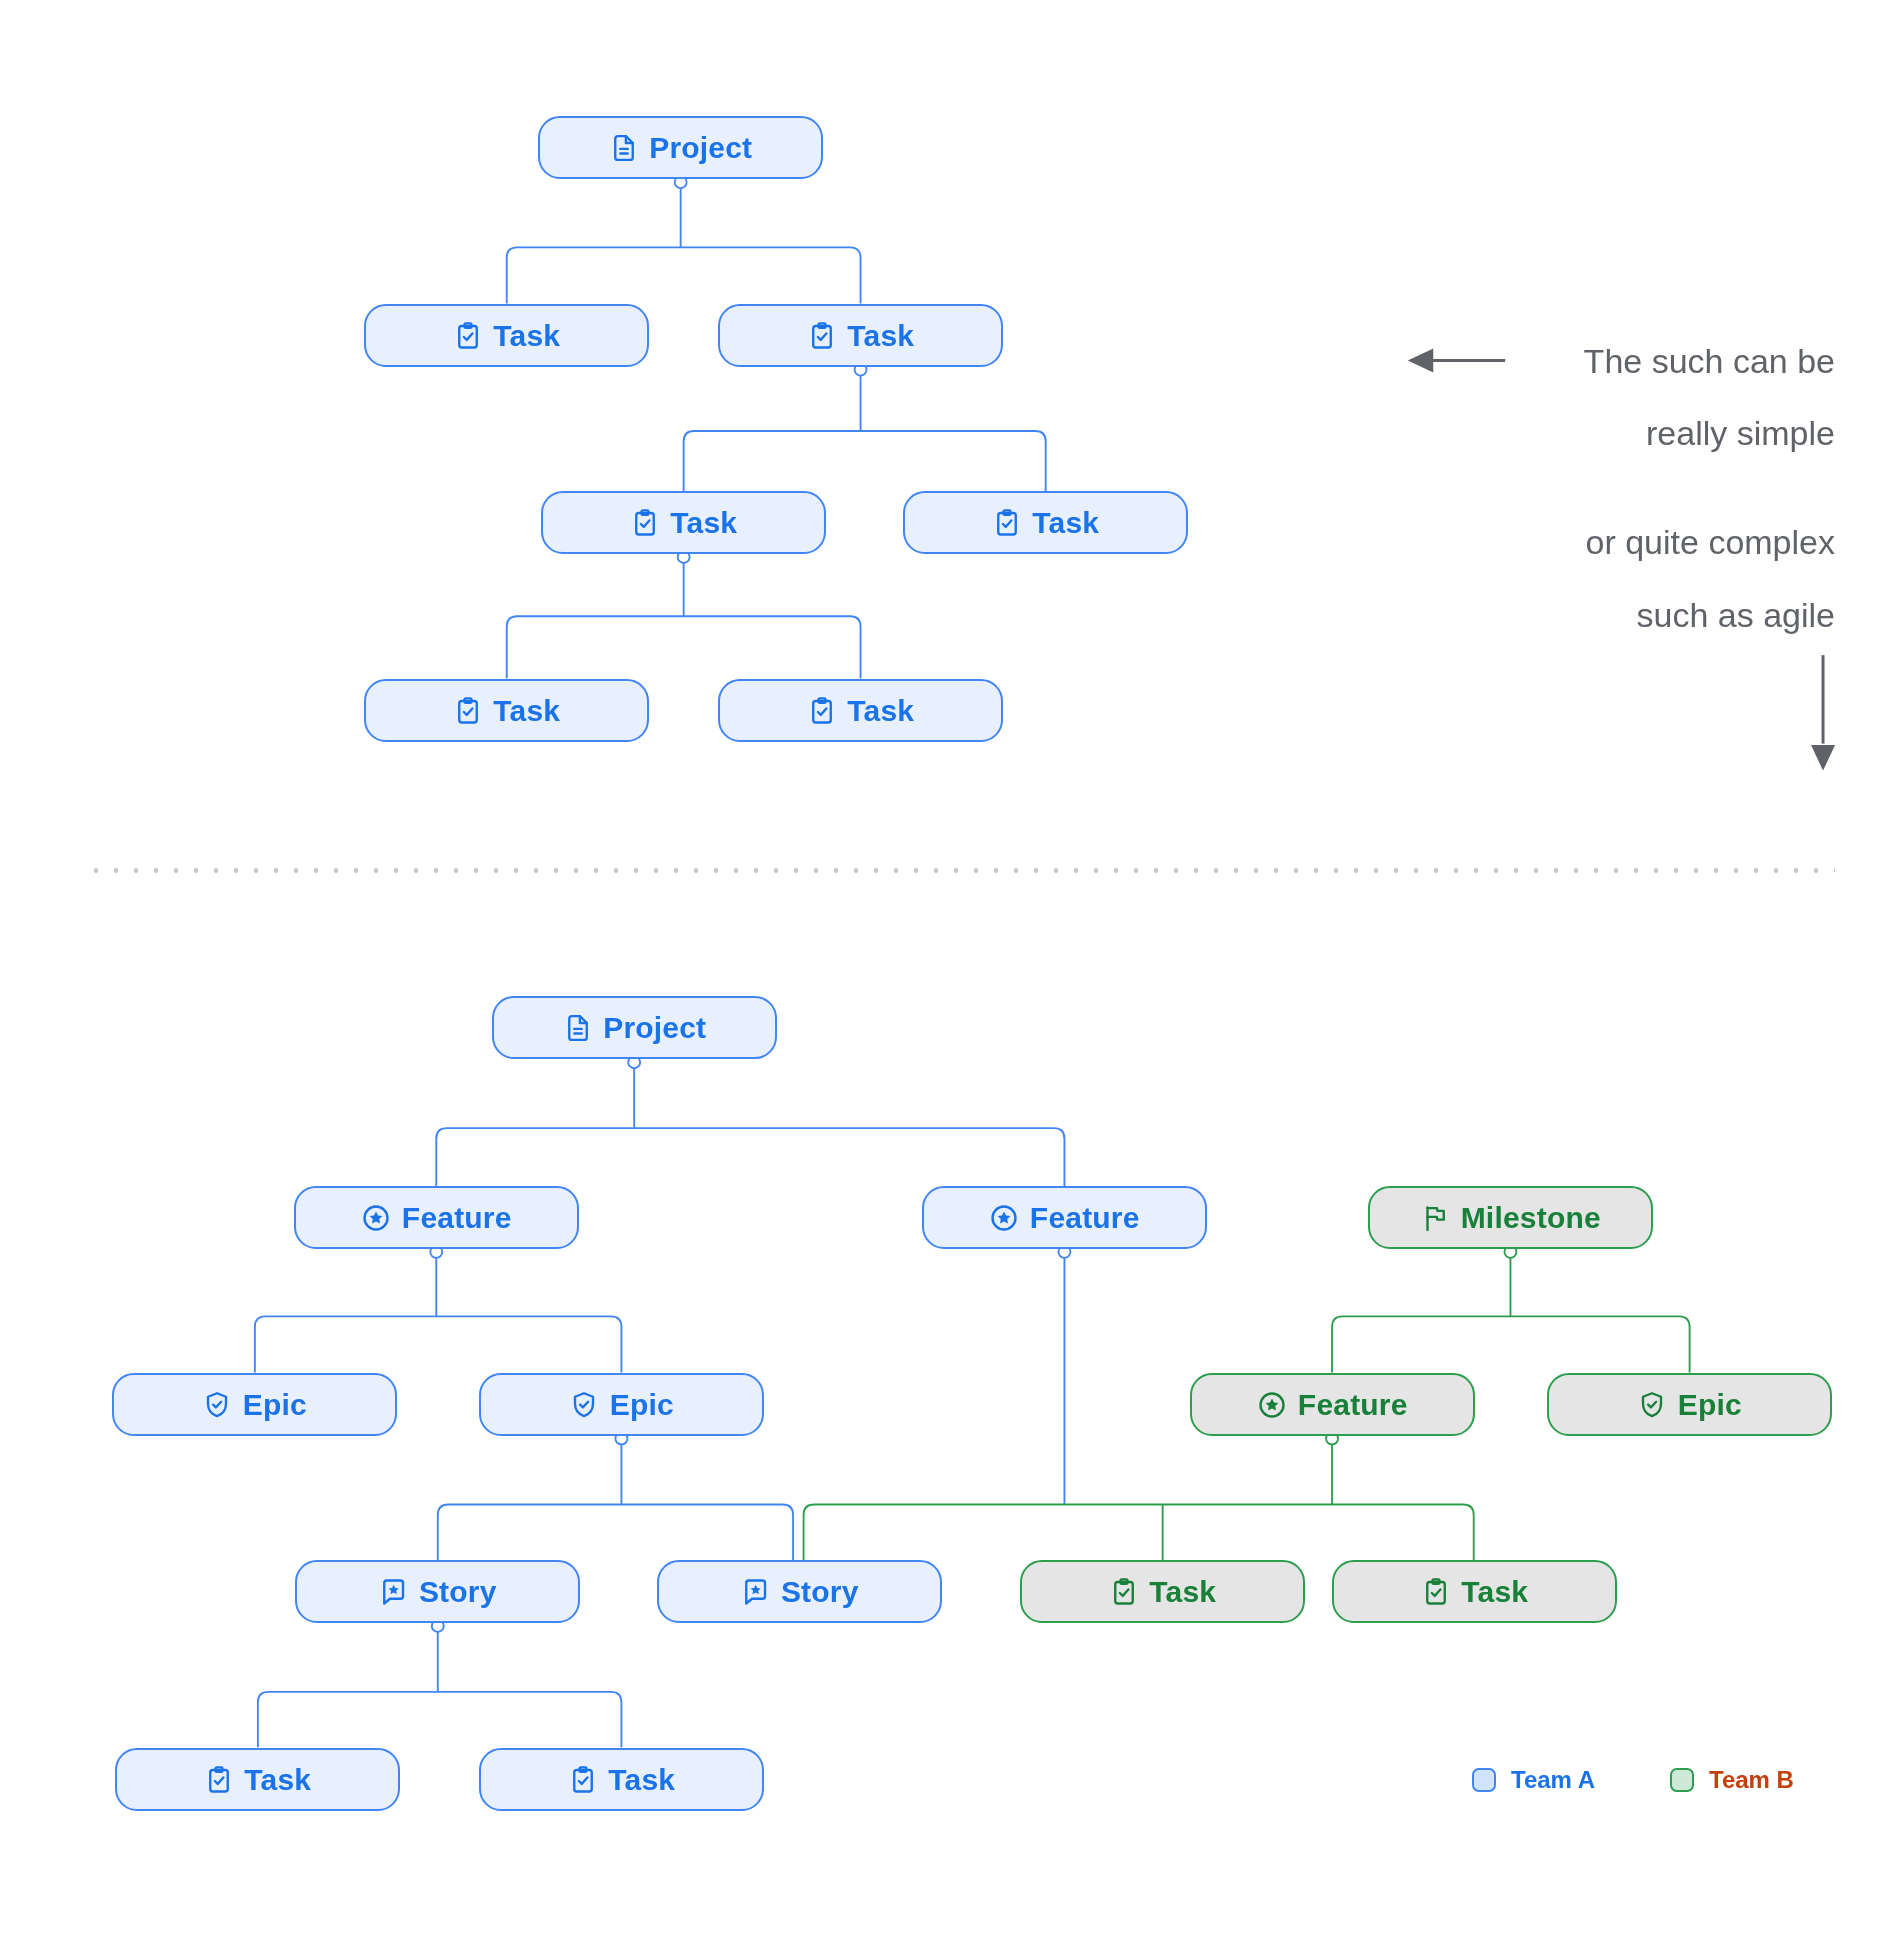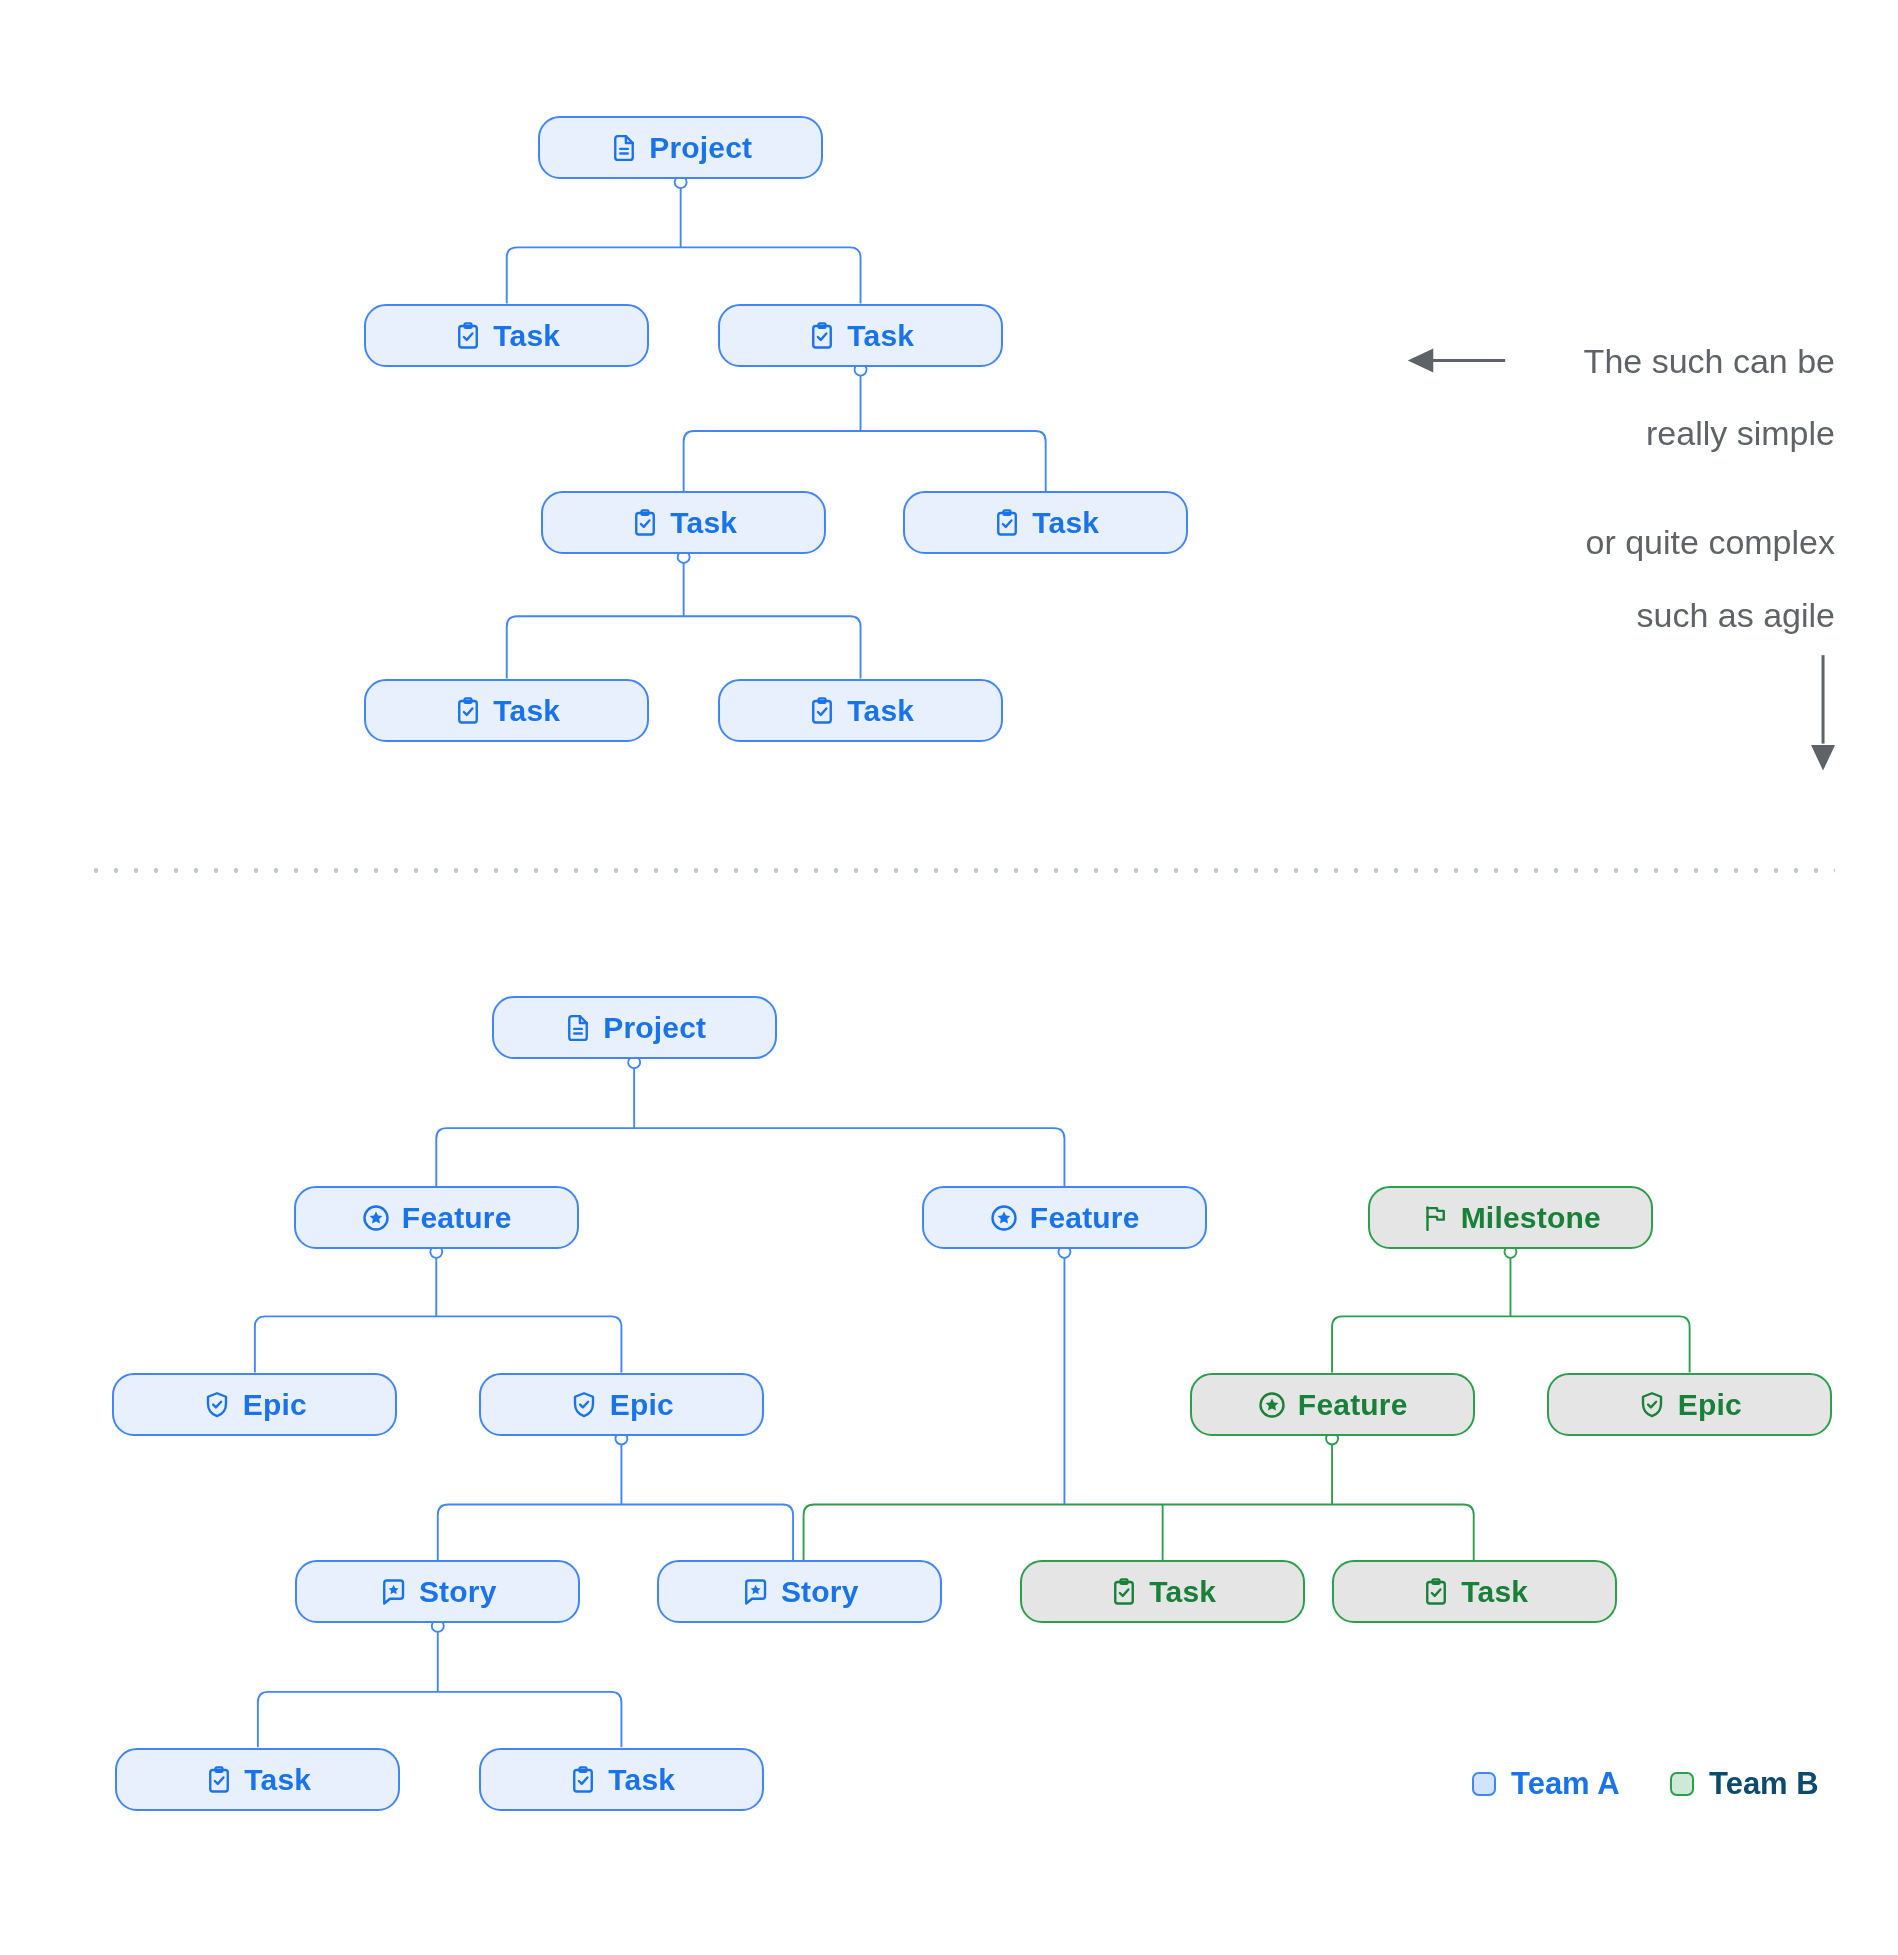--- a/index.html
+++ b/index.html
@@ -55,25 +55,25 @@
     width: 1749px; height: 6.7px;
     background-image: radial-gradient(circle, #c4c8cb 2px, transparent 2.6px);
     background-size: 20px 6.7px;
     background-repeat: repeat-x;
     background-position: 0 center;
   }
 
   .legend-item {
     position: absolute;
     display: flex; align-items: center; gap: 15px;
-    font-size: 31px; font-weight: 700;
+    font-size: 24px; font-weight: 700;
     top: 1766px;
   }
   #legend-a { left: 1472px; color: #1a73e8; }
-  #legend-b { left: 1670px; color: #0c4a6e; }
+  #legend-b { left: 1670px; color: #c2410c; }
   .swatch {
     width: 24px; height: 24px; border-radius: 6.7px; box-sizing: border-box;
   }
   .swatch.a { border: 2.2px solid #4285f4; background: #d2e3fc; }
   .swatch.b { border: 2.2px solid #2d9e4d; background: #ceead6; }
 </style>
 </head>
 <body>
 
 <svg width="0" height="0" style="position:absolute">

